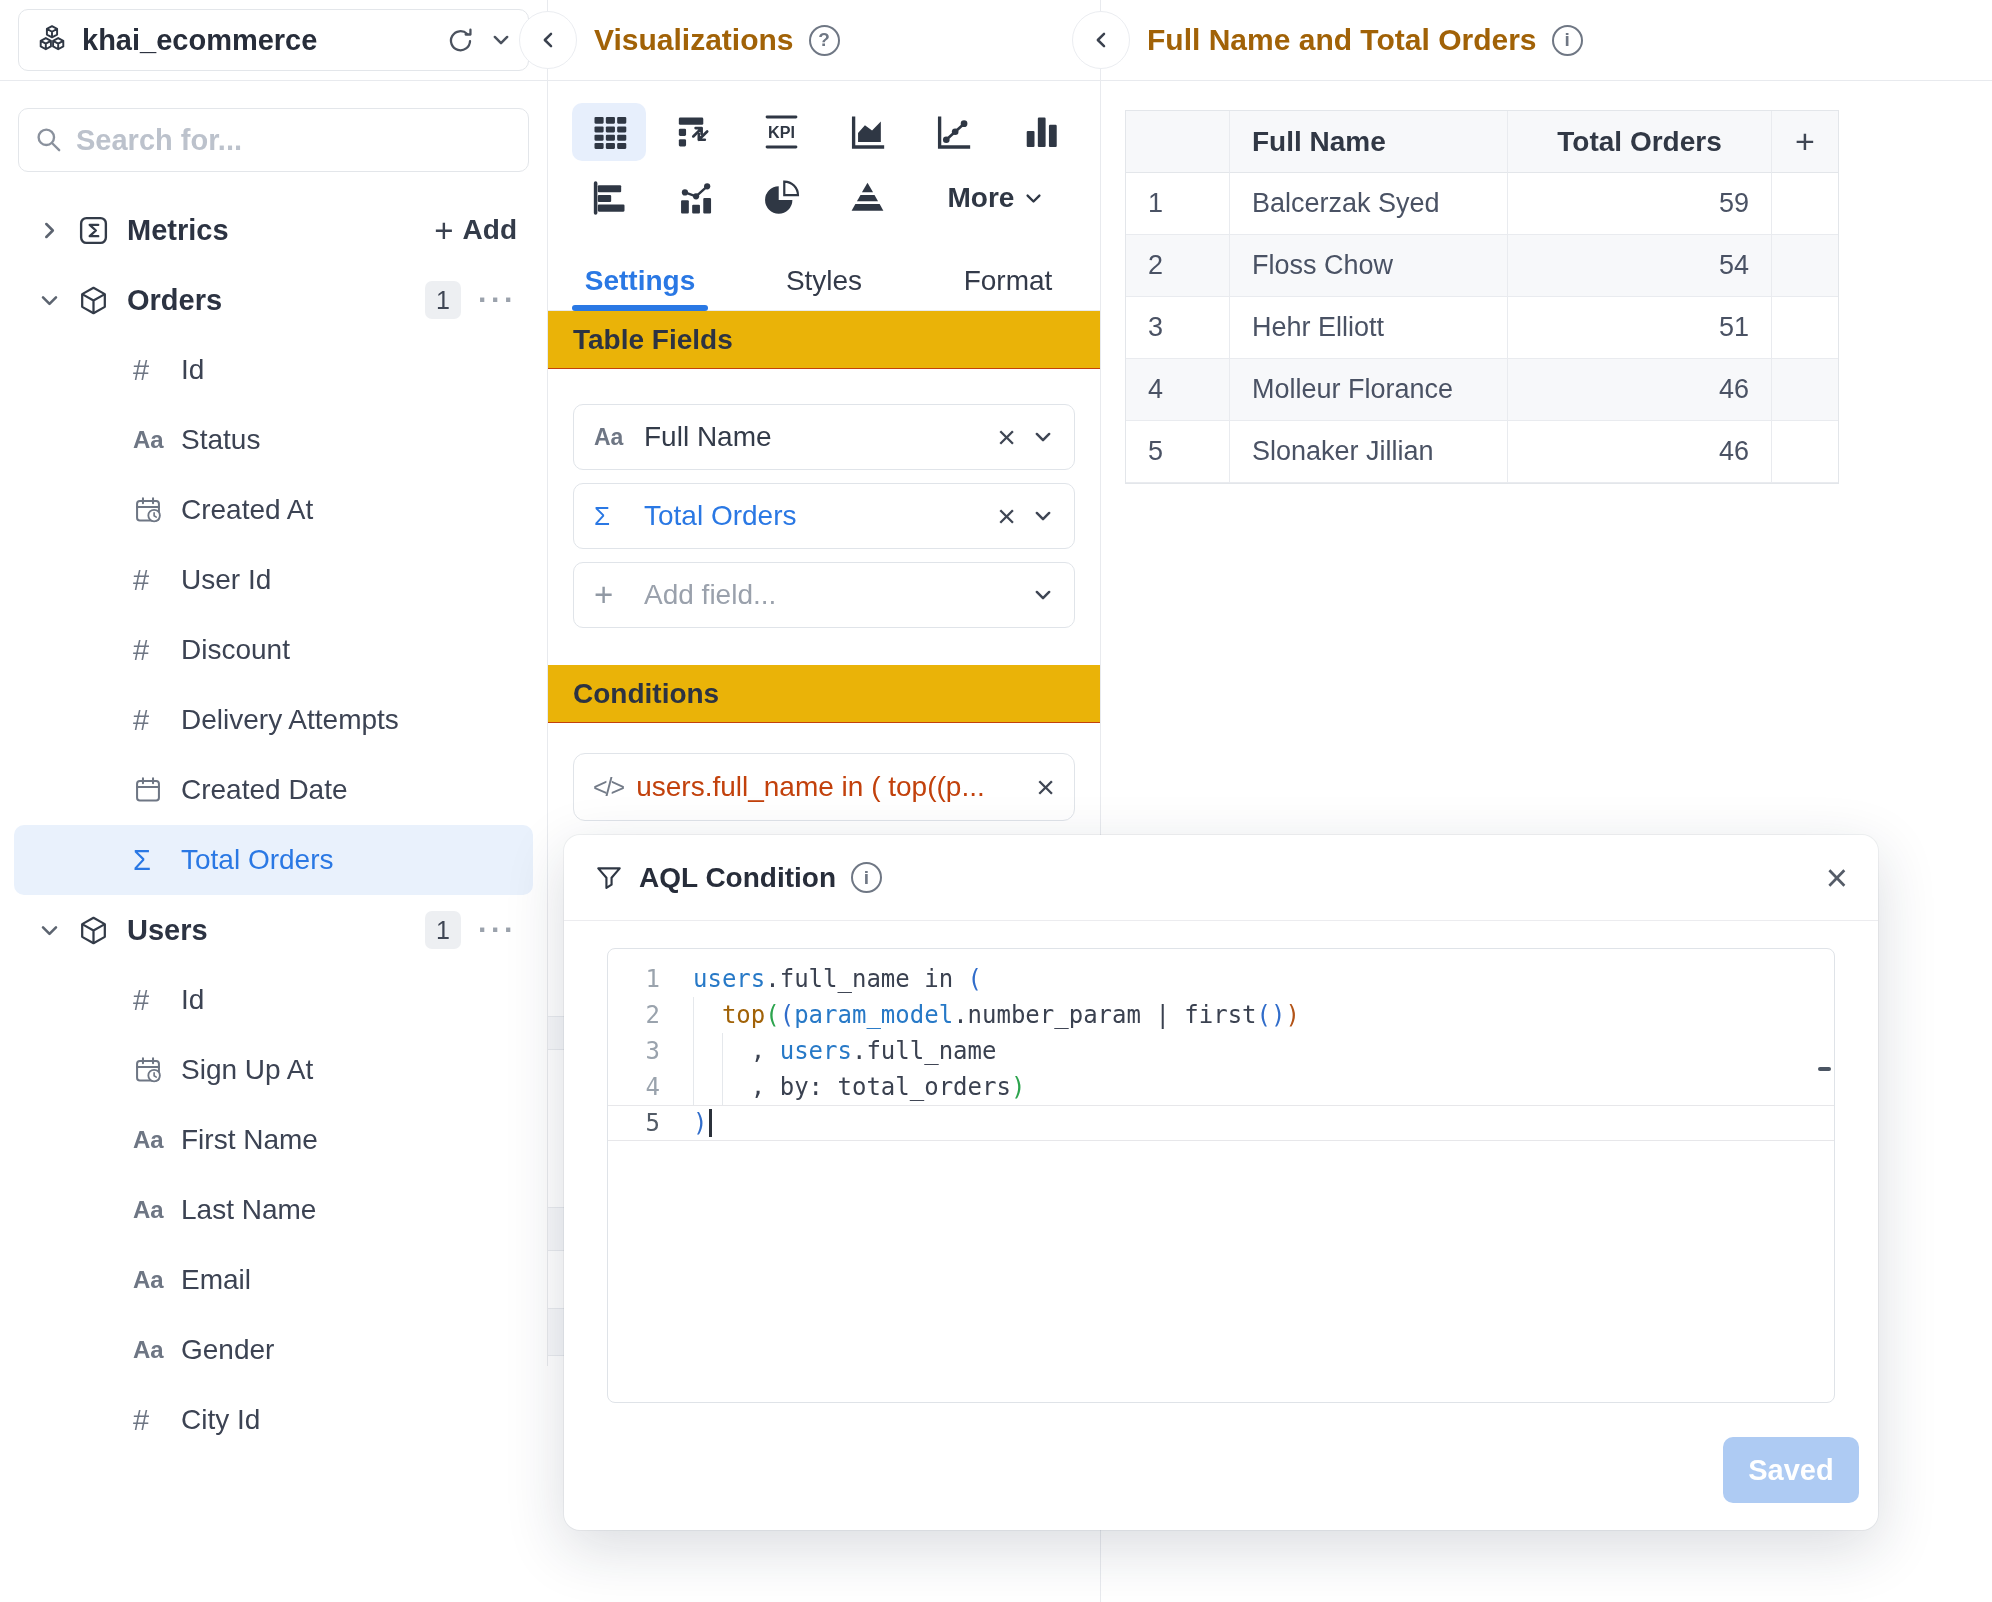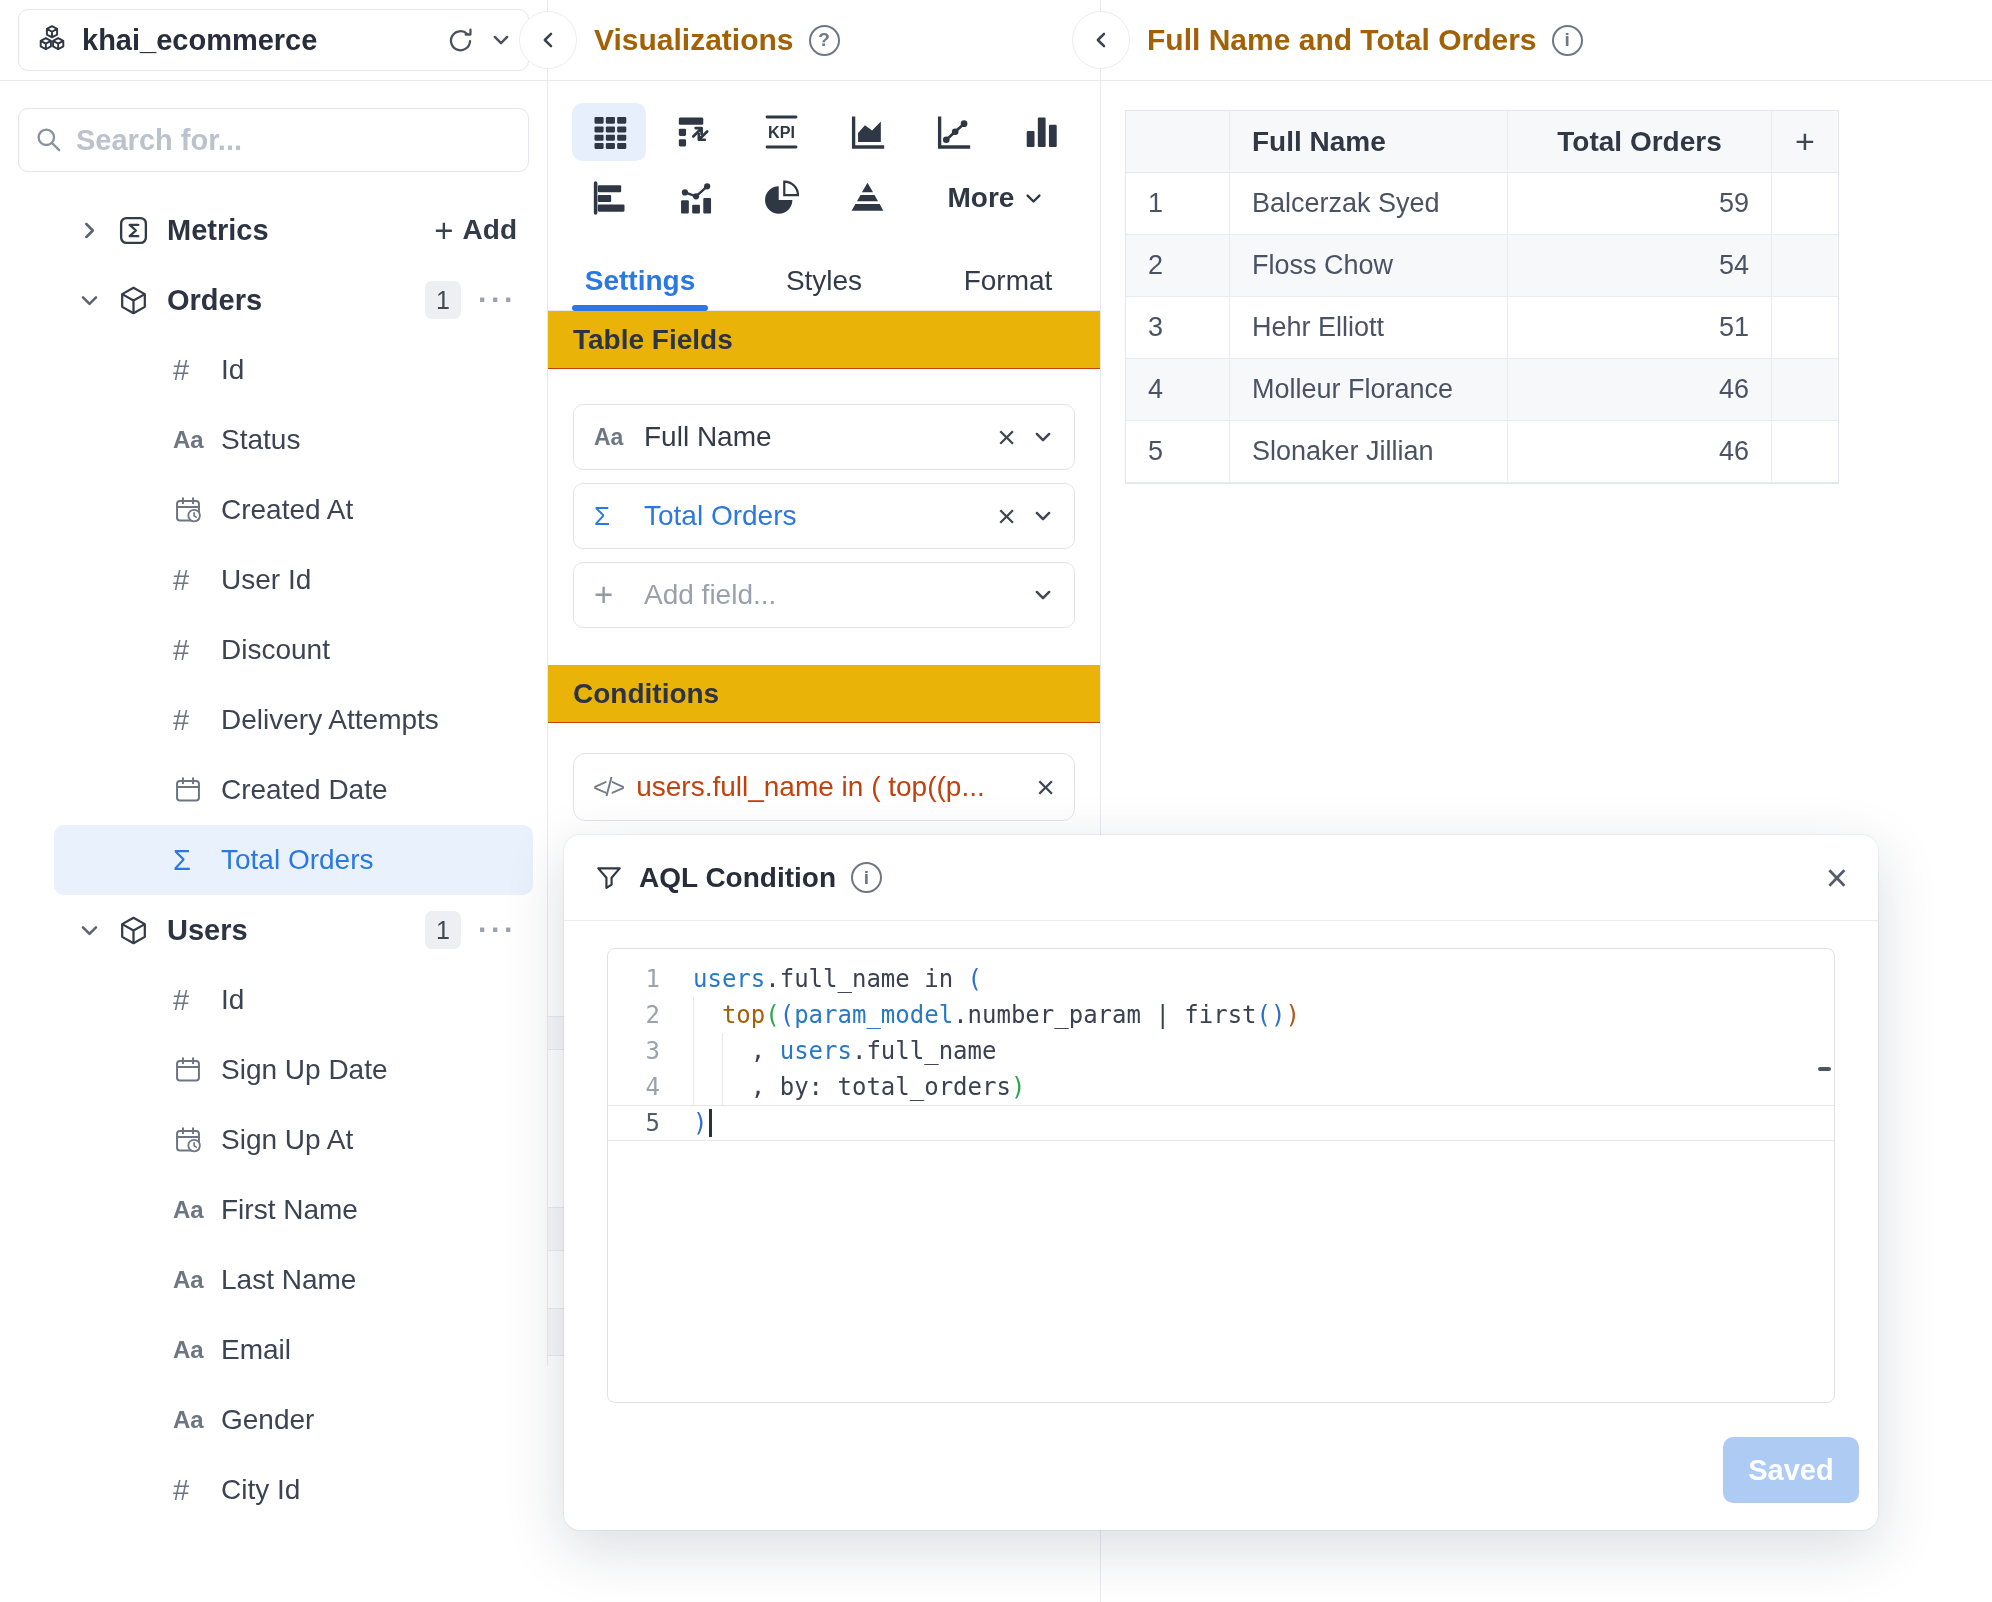--- a/index.html
+++ b/index.html
@@ -13,21 +13,21 @@
   .sidebar-header { height:81px; border-bottom:1px solid #e8eaee; padding:9px 18px; }
   .dataset-box { height:62px; border:1px solid #e3e6ea; border-radius:10px; display:flex; align-items:center; padding:0 16px; gap:13px; }
   .dataset-icon { color:#2f3744; } .dataset-icon svg { width:34px; height:34px; }
   .dataset-name { font-size:29px; font-weight:700; color:#272d3a; flex:1; white-space:nowrap; overflow:hidden; }
   .refresh-icon { color:#4b525e; } .refresh-icon svg { width:29px; height:29px; }
   .dd-icon { color:#4b525e; margin-left:2px; } .dd-icon svg { width:22px; height:22px; }
   .search-box { margin:27px 18px 0; height:64px; border:1px solid #e3e6ea; border-radius:10px; display:flex; align-items:center; padding:0 15px; gap:12px; }
   .search-icon { color:#8a919d; } .search-icon svg { width:30px; height:30px; }
   .search-input { border:none; outline:none; flex:1; font-size:29px; font-family:"Liberation Sans",sans-serif; color:#3c4353; background:transparent;font-weight:bold; }
   .search-input::placeholder { color:#bcc2cc; }
-  .tree { position:absolute; top:195px; left:0; right:0;padding-left:40px; }
+  .tree { position:absolute; top:195px; left:0; right:0; }
   .trow { height:70px; display:flex; align-items:center; padding:0 30px 0 38px; }
   .chev { color:#5c6470; width:26px; flex:none; } .chev svg { width:23px; height:23px; }
   .sec-icon { margin-left:13px; width:42px; flex:none; color:#333b48; } .sec-icon svg { width:33px; height:33px; }
   .sec-label { font-size:29px; font-weight:700; color:#2c3342; margin-left:8px; flex:1; }
   .badge { min-width:36px; height:38px; background:#edeff2; border-radius:7px; font-size:25px; color:#3f4654; display:flex; align-items:center; justify-content:center; padding:0 9px; }
   .dots { margin-left:17px; color:#9ba2ac; font-size:30px; font-weight:700; letter-spacing:3px; line-height:1; }
   .add-btn { display:flex; align-items:center; gap:9px; font-size:28px; font-weight:700; color:#333b49; cursor:pointer; }
   .add-plus { font-size:33px; font-weight:400; color:#3b4250; line-height:1; }
   .frow { height:70px; display:flex; align-items:center; padding-left:133px; }
   .frow.selected { background:#e9f1fc; border-radius:10px; margin:0 14px; padding-left:119px; }
@@ -241,29 +241,20 @@
         </div>
         <div class="frow">
           <span class="ficon tnum">#</span>
           <span class="flabel">Id</span>
         </div>
         <div class="frow">
           <span class="ficon">
             <svg viewBox="0 0 28 28" fill="none" stroke="currentColor" stroke-width="1.9" stroke-linecap="round">
               <rect x="3.8" y="5.5" width="20.4" height="18.3" rx="2.6"></rect>
               <path d="M3.8 11.2h20.4M9.3 3v4.6M18.7 3v4.6"></path>
-            </svg>
-          </span>
-          <span class="flabel">Sign Up Date</span>
-        </div>
-        <div class="frow">
-          <span class="ficon">
-            <svg viewBox="0 0 28 28" fill="none" stroke="currentColor" stroke-width="1.9" stroke-linecap="round">
-              <rect x="3.8" y="5.5" width="20.4" height="18.3" rx="2.6"></rect>
-              <path d="M3.8 11.2h20.4M9.3 3v4.6M18.7 3v4.6"></path>
               <circle cx="19.7" cy="19.2" r="5.4" fill="#fff" stroke-width="1.7"></circle>
               <path d="M19.7 16.6v2.8l2 1.2" stroke-width="1.5"></path>
             </svg>
           </span>
           <span class="flabel">Sign Up At</span>
         </div>
         <div class="frow">
           <span class="ficon ttext">Aa</span>
           <span class="flabel">First Name</span>
         </div>

